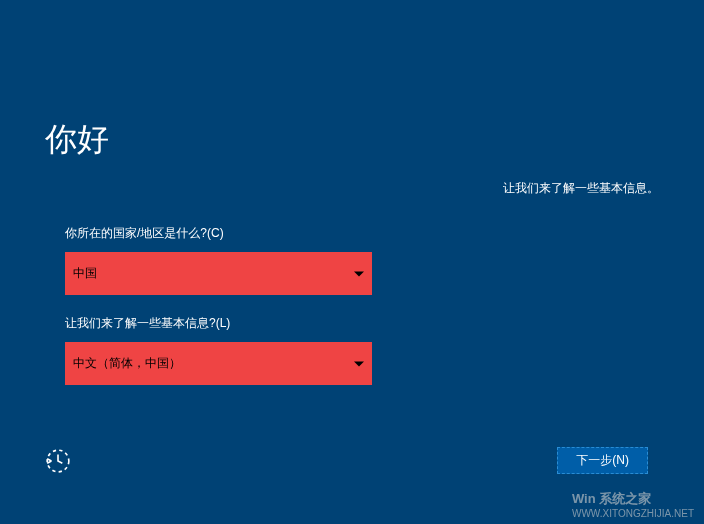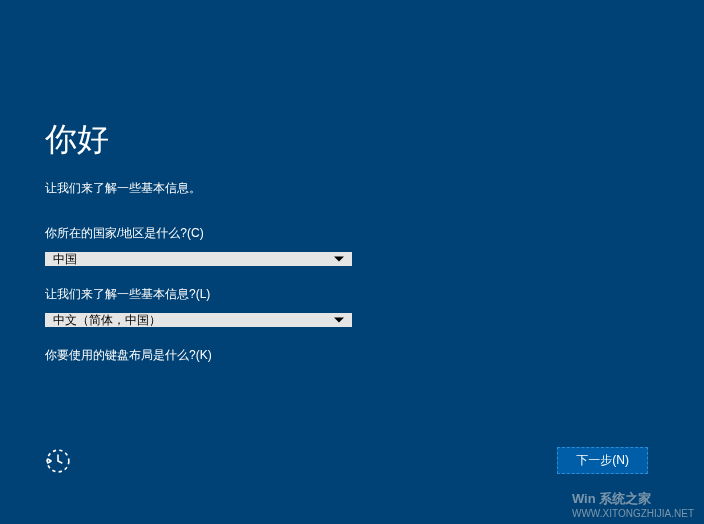--- a/index.html
+++ b/index.html
@@ -21,35 +21,37 @@
     }
     .title {
       font-size: 32px;
       font-weight: 300;
       margin-bottom: 18px;
     }
     .subtitle {
       font-size: 12px;
       font-weight: 300;
       margin-bottom: 28px;
+      text-align: right;
     }
     .field-group {
       margin-bottom: 20px;
+      margin-left: 20px;
     }
     .field-label {
       font-size: 12px;
       font-weight: 500;
       margin-bottom: 10px;
       display: block;
     }
     .select-wrapper {
       position: relative;
       width: 307px;
-      height: 14px;
-      background: #e5e5e5;
+      height: 43px;
+      background: #ef4444;
       display: flex;
       align-items: center;
       cursor: pointer;
     }
     .select-value {
       color: #000000;
       font-size: 12px;
       padding-left: 8px;
       flex: 1;
     }
@@ -123,21 +125,20 @@
 
   <div class="field-group">
     <label class="field-label">让我们来了解一些基本信息?(L)</label>
     <div class="select-wrapper">
       <span class="select-value">中文（简体，中国）</span>
       <span class="select-chevron"></span>
     </div>
   </div>
 
   <div class="field-group">
-    <label class="field-label">你要使用的键盘布局是什么?(K)</label>
   </div>
 </div>
 
 <div class="bottom-bar">
   <div class="ease-icon">
     <svg viewBox="0 0 24 24">
       <circle cx="12" cy="12" r="10" fill="none" stroke="#ffffff" stroke-width="1.5" stroke-dasharray="3 3"></circle>
       <path d="M12 6 L12 12 L16 14" fill="none" stroke="#ffffff" stroke-width="1.5"></path>
       <path d="M2 12 L-2 10 M2 12 L-2 14" fill="none" stroke="#ffffff" stroke-width="1.5" transform="translate(4,0)"></path>
     </svg>

